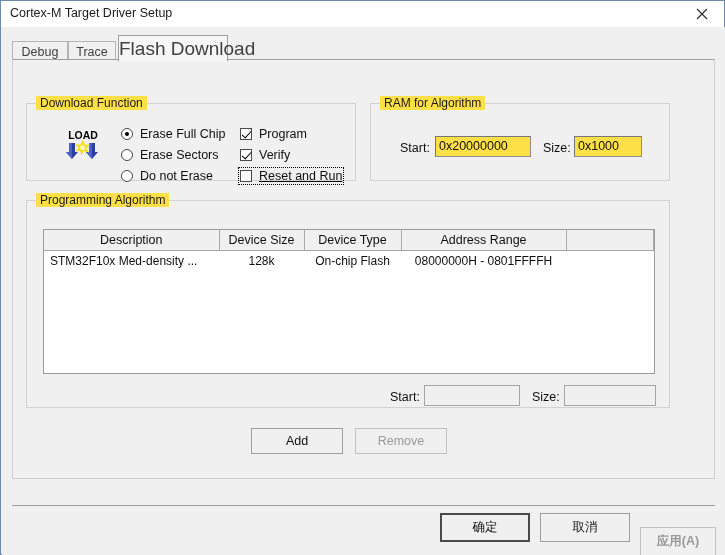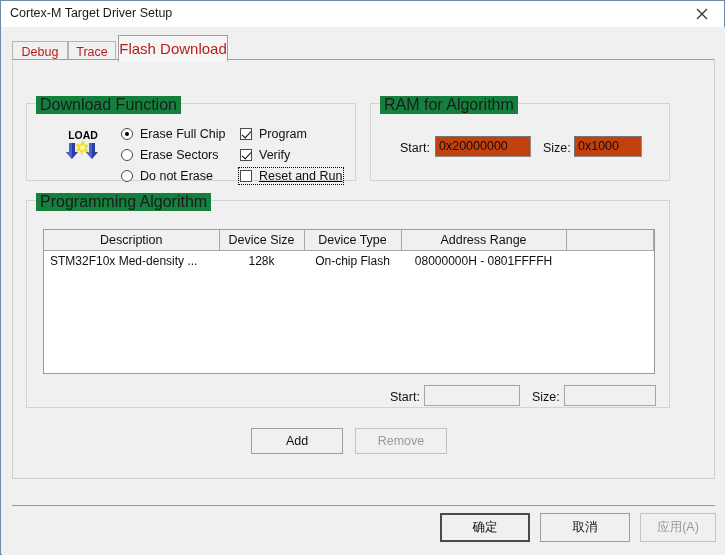--- a/index.html
+++ b/index.html
@@ -68,34 +68,34 @@
     width: 705px;
     height: 26px;
   }
   .tab {
     position: absolute;
     box-sizing: border-box;
     background: #f0f0f0;
     border: 1px solid #b4b4b4;
     border-bottom: none;
     font-size: 12.5px;
-    color: #b91c1c;
+    color: #404040;
     text-align: center;
     line-height: 20px;
     white-space: nowrap;
     cursor: default;
   }
   .tab.inactive { top: 6px; height: 21px; }
   .tab.active {
     top: 0px; height: 27px; line-height: 25px;
     background: #f6f6f6;
     border: 1px solid #9e9e9e;
     border-bottom: 1px solid #f6f6f6;
     z-index: 5;
-    font-size: 15px;
+    font-size: 19px;
   }
   #tab-debug   { left: 0px;   width: 56px; }
   #tab-trace   { left: 56px;  width: 48px; }
   #tab-flash   { left: 106px; width: 110px; }
 
   
   #tabpage {
     position: absolute;
     left: 10px; top: 32px;
     width: 703px;
@@ -109,23 +109,23 @@
   
   .groupbox {
     position: absolute;
     box-sizing: border-box;
     border: 1px solid #d2d2d2;
     background: transparent;
   }
   .group-title {
     position: absolute;
     top: -8px; left: 9px;
-    background: #15803d;
+    background: #fde047;
     padding: 0 4px;
-    font-size: 16px;
+    font-size: 12px;
     color: #1b1b1b;
     white-space: nowrap;
   }
 
   #grp-download { left: 13px; top: 43px; width: 330px; height: 78px; }
   #grp-ram      { left: 357px; top: 43px; width: 300px; height: 78px; }
   #grp-algo     { left: 13px; top: 140px; width: 644px; height: 208px; }
 
   
   #load-icon {
@@ -191,21 +191,21 @@
   .focus-dotted {
     outline: 1px dotted #000;
     outline-offset: 1px;
     text-decoration: underline;
   }
 
   
   .field {
     position: absolute;
     box-sizing: border-box;
-    background: #c2410c;
+    background: #fde047;
     border: 1px solid #8e8e8e;
     border-top-color: #767676;
     border-left-color: #767676;
     font-family: "Liberation Sans", sans-serif;
     font-size: 12.5px;
     color: #101010;
     padding: 0 3px;
     line-height: 18px;
     white-space: nowrap;
     overflow: hidden;
@@ -288,21 +288,21 @@
 
   
   #bottom-sep {
     position: absolute;
     left: 10px; top: 478px;
     width: 703px; height: 0;
     border-top: 1px solid #9a9a9a;
   }
   #btn-ok     { left: 438px; top: 486px; width: 90px; height: 29px; }
   #btn-cancel { left: 538px; top: 486px; width: 90px; height: 29px; }
-  #btn-apply  { left: 638px; top: 486px; width: 76px; height: 29px; }
+  #btn-apply  { left: 638px; top: 500px; width: 76px; height: 29px; font-weight: bold; }
 </style>
 </head>
 <body>
 
 <div id="window">
 
   <div id="titlebar">
     <div id="title-text">Cortex-M Target Driver Setup</div>
     <div id="close-button">
       <svg width="16" height="16" viewBox="0 0 16 16" aria-hidden="true">

